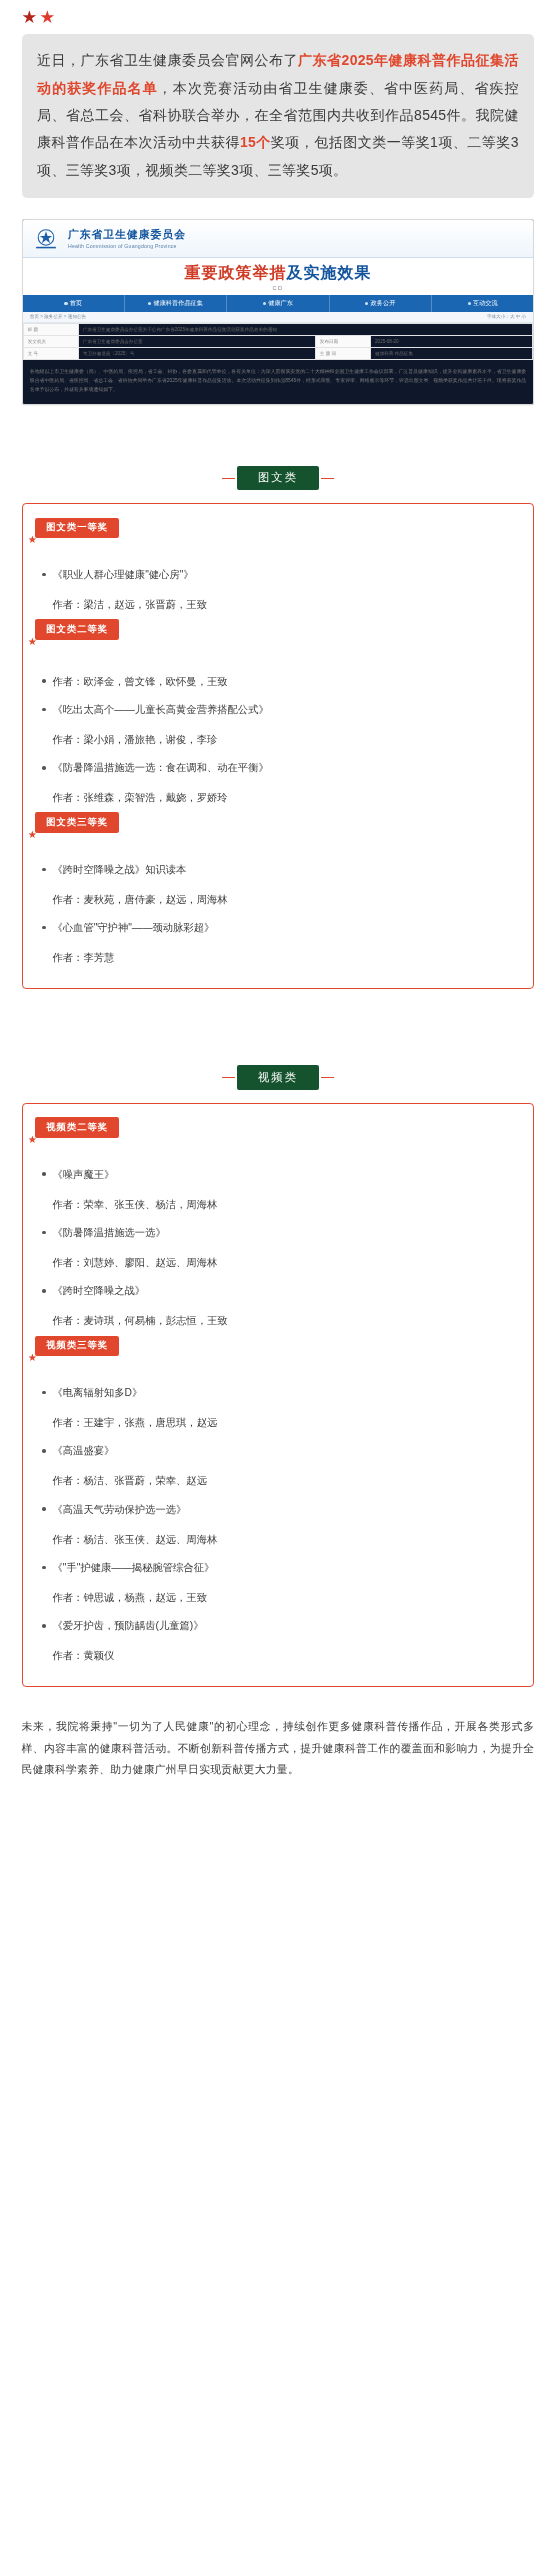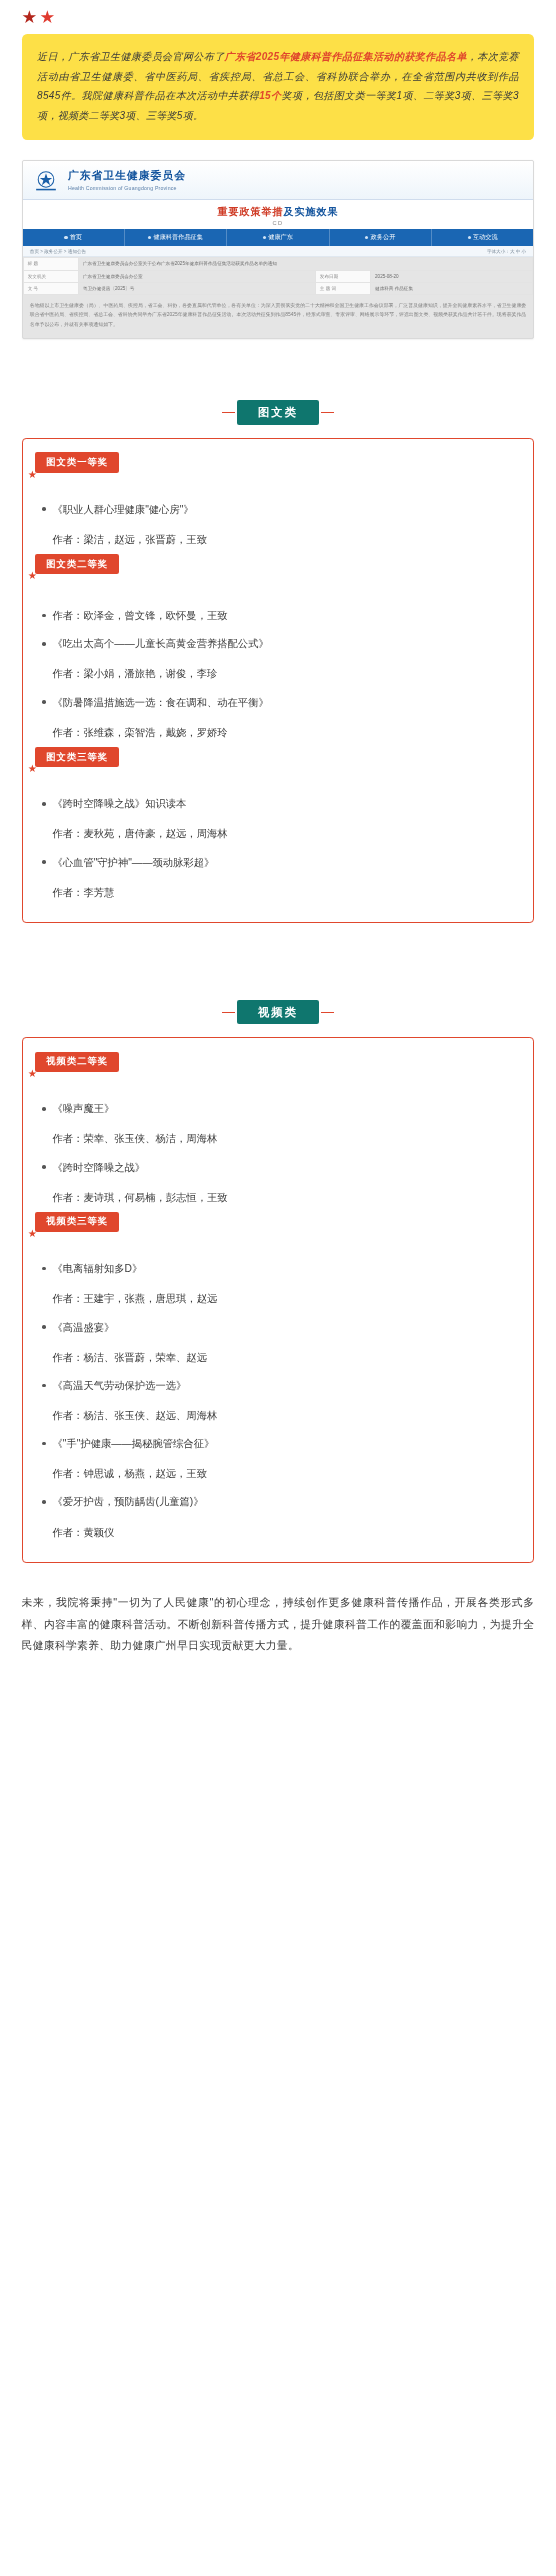--- a/index.html
+++ b/index.html
@@ -12,38 +12,37 @@
   .page{width:556px;margin:0 auto;position:relative;background:#fff;}
 
   
   .stars{padding:9.3px 0 0 21.6px;}
   .star-glyph{font-size:17.5px;line-height:17.5px;color:#e03a2f;}
   .star-glyph.dark{color:#b3261c;}
 
   
   .intro{
     margin:7.2px 21.6px 0 21.6px;
-    background:#fde047;
+    background:#e5e5e5;
     border-radius:5.2px;
     padding:13.4px 15.5px 14.4px 15.5px;
-    font-size:10px;
+    font-size:14px;
     line-height:1.95;
     color:#3a3a3a;
     text-align:justify;
     letter-spacing:0.3px;
-    font-style:italic;
   }
   .intro .hl{color:#e0472d;font-weight:bold;}
 
   
   .site-card{
     margin:20.6px 21.6px 0 21.6px;
     border:0.5px solid #d9d9d9;
     border-radius:2.1px;
-    background:#e5e5e5;
+    background:#0f172a;
     overflow:hidden;
     box-shadow:0 0.5px 1.5px rgba(0,0,0,.06);
   }
   .site-head{
     display:flex;align-items:center;gap:7.2px;
     padding:6.2px 8.2px;
     background:linear-gradient(180deg,#ffffff 0%,#eef5fb 100%);
     border-bottom:0.5px solid #cfdced;
   }
   .site-logo{
@@ -55,21 +54,21 @@
   .site-titles{display:flex;flex-direction:column;gap:1.5px;}
   .site-title-cn{font-size:10.8px;color:#15559e;font-weight:bold;letter-spacing:1px;}
   .site-title-en{font-size:5.2px;color:#5b7fa8;letter-spacing:0.2px;}
 
   .site-banner{
     background:#fff;
     text-align:center;
     padding:5.2px 0 3.1px 0;
   }
   .banner-line{
-    font-size:10px;
+    font-size:16px;
     color:#cf3b25;
     font-weight:bold;
     letter-spacing:1px;
   }
   .banner-line .blue{color:#15559e;}
   .banner-sub{font-size:5.7px;color:#888;letter-spacing:1.5px;margin-top:1px;}
 
   .site-nav{
     display:flex;
     background:#1a66b3;
@@ -96,23 +95,23 @@
   .site-table td.lbl{background:#fafafa;width:46px;color:#8a8a8a;}
   .site-body-text{
     font-size:4.9px;color:#7d7d7d;line-height:1.9;
     padding:6.2px 7.2px 9.3px 7.2px;text-align:justify;
   }
 
   
   .sec-title-wrap{text-align:center;margin:30px 0 0 0;}
   .sec-title{
     display:inline-block;
-    background:#0f766e;
+    background:#14532d;
     color:#fff;
-    font-size:11.3px;font-weight:bold;letter-spacing:2.1px;
+    font-size:11.3px;font-weight:normal;letter-spacing:2.1px;
     padding:4.6px 20.6px;border-radius:2.1px;
     position:relative;
   }
   .sec-title:before,.sec-title:after{
     content:"";position:absolute;top:50%;width:13.4px;height:1px;background:#e0472d;
   }
   .sec-title:before{left:-15.5px;}
   .sec-title:after{right:-15.5px;}
 
   
@@ -323,20 +322,24 @@
     <div class="sub-pill-wrap first">
       <span class="pill-star">★</span>
       <span class="sub-pill">视频类二等奖</span>
     </div>
     <ul class="entries">
       <li>
         <span class="work-name">《噪声魔王》</span>
         <span class="authors">作者：荣幸、张玉侠、杨洁，周海林</span>
       </li>
       <li>
+        <span class="work-name">《防暑降温措施选一选》</span>
+        <span class="authors">作者：刘慧婷、廖阳、赵远、周海林</span>
+      </li>
+      <li>
         <span class="work-name">《跨时空降噪之战》</span>
         <span class="authors">作者：麦诗琪，何易楠，彭志恒，王致</span>
       </li>
     </ul>
 
     <div class="sub-pill-wrap">
       <span class="pill-star">★</span>
       <span class="sub-pill">视频类三等奖</span>
     </div>
     <ul class="entries">

